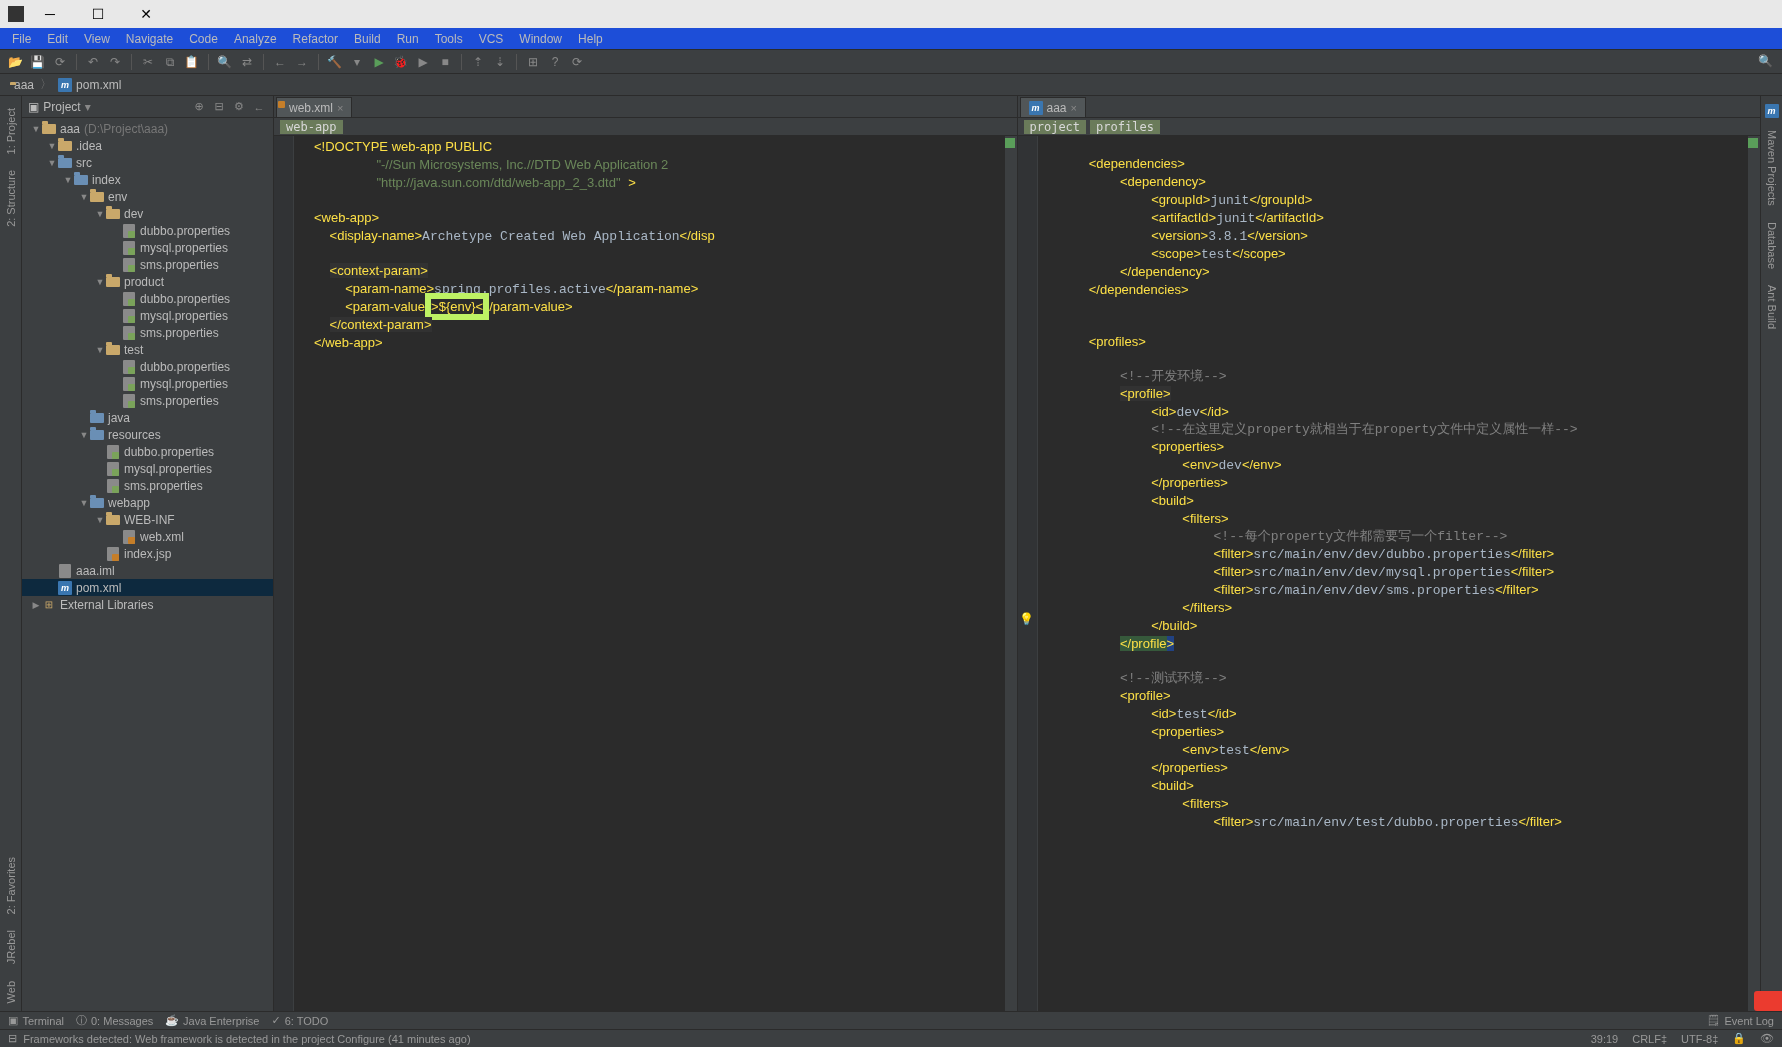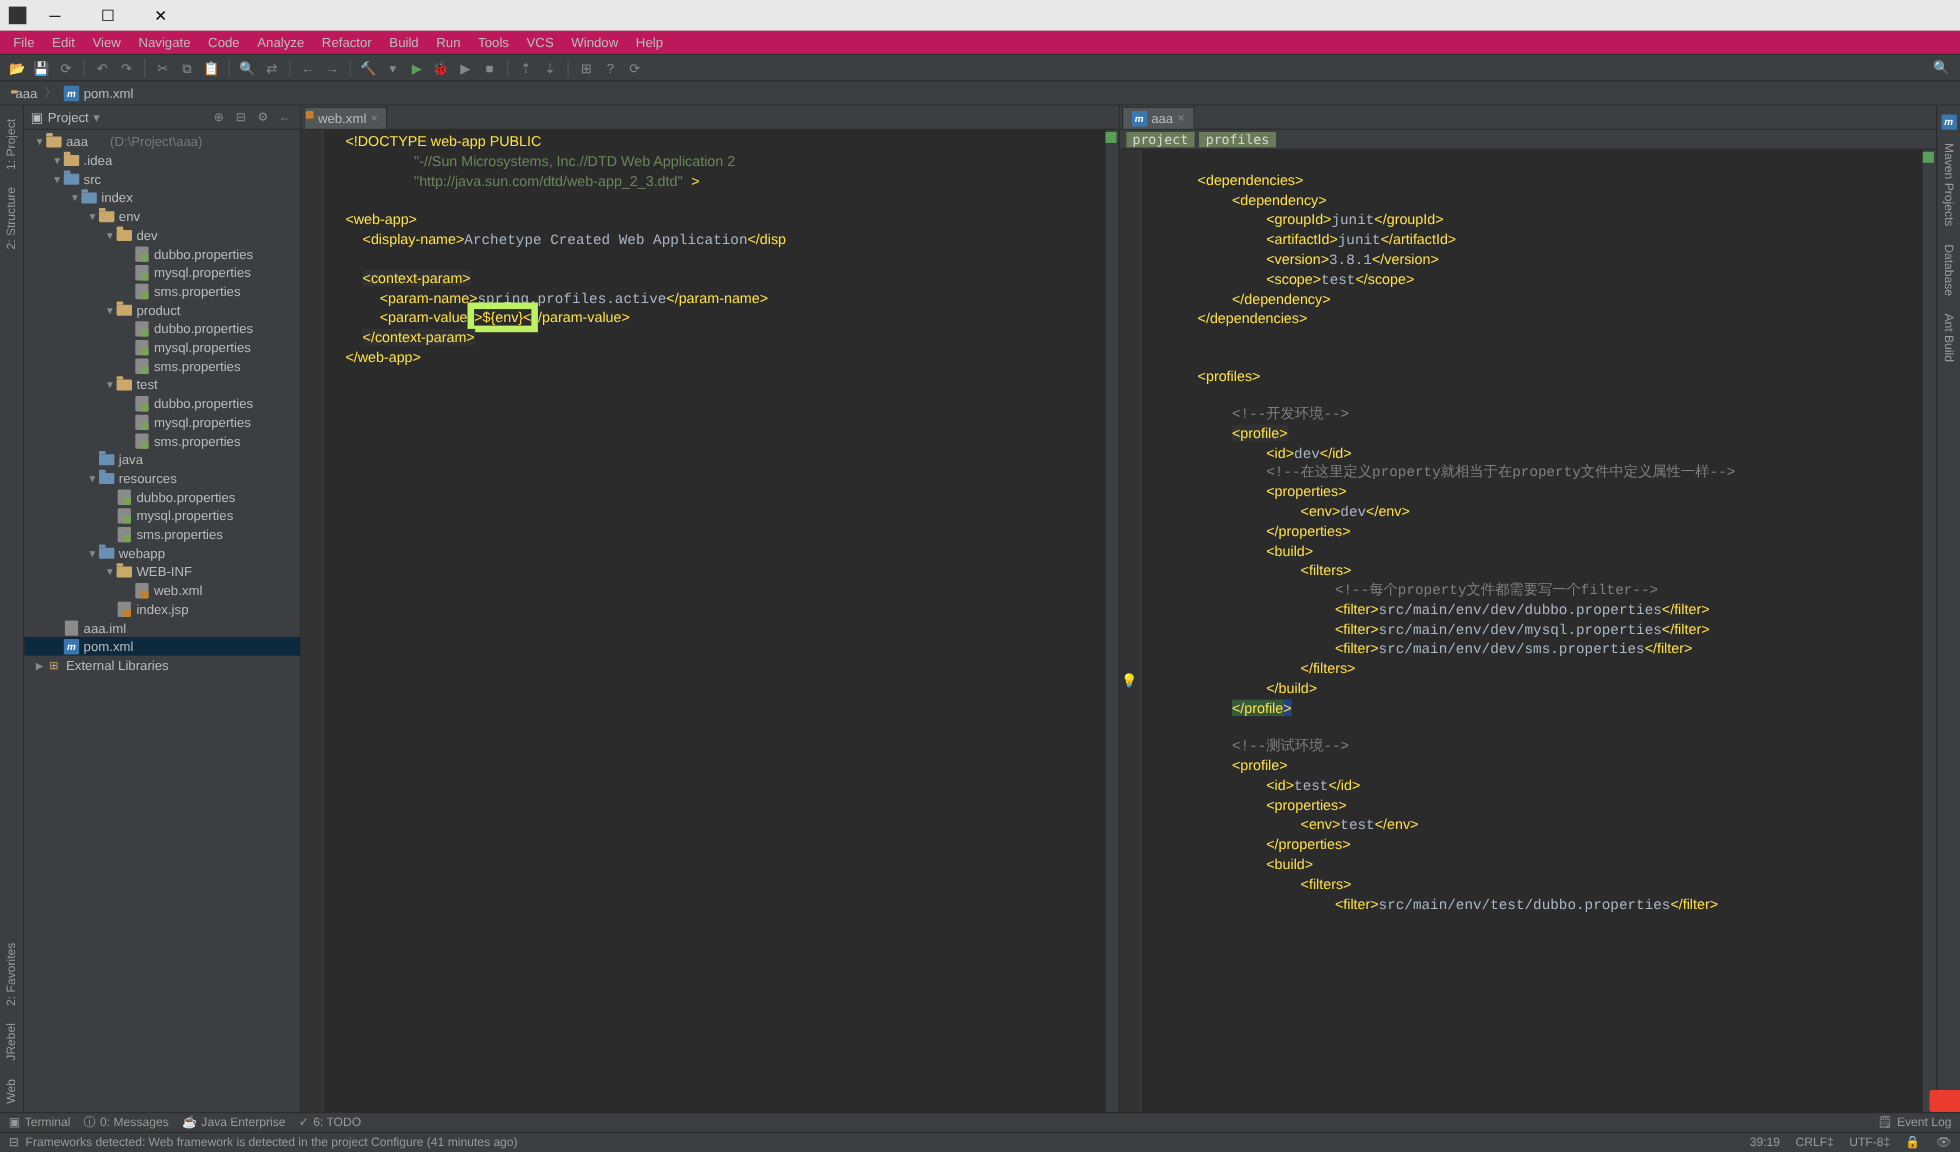--- a/index.html
+++ b/index.html
@@ -6,21 +6,21 @@
 body { background: #3c3f41; color: #bbbbbb; font-size: 12px; overflow: hidden; width: 1782px; height: 1047px; position: relative; }
 
 
 .titlebar { height: 28px; background: #e8e8e8; color: #000; display: flex; align-items: center; padding: 0 8px; }
 .titlebar .icon { width: 16px; height: 16px; background: #333; margin-right: 6px; }
 .titlebar .title { font-size: 12px; flex: 1; }
 .titlebar .winbtns { display: flex; gap: 8px; }
 .titlebar .winbtn { width: 40px; height: 28px; display: flex; align-items: center; justify-content: center; font-size: 14px; cursor: pointer; }
 
 
-.menubar { height: 22px; background: #be185d; display: flex; align-items: center; padding: 0 4px; border-bottom: 1px solid #2b2b2b; }
+.menubar { height: 22px; background: #1d4ed8; display: flex; align-items: center; padding: 0 4px; border-bottom: 1px solid #2b2b2b; }
 .menubar .item { padding: 0 8px; font-size: 12px; color: #bbbbbb; cursor: pointer; }
 
 
 .toolbar { height: 24px; background: #3c3f41; display: flex; align-items: center; padding: 0 6px; gap: 2px; border-bottom: 1px solid #2b2b2b; position: relative; }
 .toolbar .tbtn { width: 20px; height: 20px; display: flex; align-items: center; justify-content: center; color: #888; font-size: 12px; cursor: pointer; }
 .toolbar .sep { width: 1px; height: 16px; background: #555; margin: 0 4px; }
 .toolbar .search { position: absolute; right: 8px; width: 16px; height: 16px; }
 
 
 .breadcrumb { height: 22px; background: #3c3f41; display: flex; align-items: center; padding: 0 10px; gap: 6px; border-bottom: 1px solid #2b2b2b; }
@@ -43,21 +43,21 @@
 .project-panel { width: 252px; background: #3c3f41; border-right: 1px solid #2b2b2b; display: flex; flex-direction: column; }
 .project-header { height: 22px; display: flex; align-items: center; padding: 0 6px; border-bottom: 1px solid #2b2b2b; gap: 4px; }
 .project-header .label { flex: 1; display: flex; align-items: center; gap: 4px; font-size: 12px; }
 .project-header .hbtn { width: 16px; height: 16px; color: #888; font-size: 11px; cursor: pointer; display: flex; align-items: center; justify-content: center; }
 .tree { flex: 1; overflow-y: auto; padding: 2px 0; font-size: 12px; }
 .tree-row { display: flex; align-items: center; height: 17px; padding-right: 4px; cursor: pointer; white-space: nowrap; }
 .tree-row.selected { background: #0d293e; }
 .tree-row .arrow { width: 12px; text-align: center; color: #888; font-size: 9px; }
 .tree-row .ticon { width: 14px; height: 14px; margin-right: 4px; display: inline-flex; align-items: center; justify-content: center; font-size: 10px; }
 .tree-row .name { color: #bbbbbb; }
-.tree-row .path { color: #777; margin-left: 20px; }
+.tree-row .path { color: #777; margin-left: 4px; }
 
 
 .editors { flex: 1; display: flex; }
 .editor-col { flex: 1; display: flex; flex-direction: column; border-right: 1px solid #2b2b2b; min-width: 0; }
 .editor-col:last-child { border-right: none; }
 .tabbar { height: 22px; background: #3c3f41; display: flex; align-items: flex-end; border-bottom: 1px solid #2b2b2b; }
 .tab { height: 20px; background: #515658; display: flex; align-items: center; padding: 0 8px; gap: 4px; font-size: 12px; border: 1px solid #2b2b2b; border-bottom: none; margin-left: 2px; cursor: pointer; }
 .tab .close { color: #888; font-size: 11px; }
 .crumbbar { height: 18px; display: flex; align-items: center; padding: 0 6px; gap: 4px; border-bottom: 1px solid #2b2b2b; }
 .crumb-tag { background: #6a7b5a; color: #d8d8d8; padding: 0 6px; font-size: 12px; font-family: Consolas, monospace; cursor: pointer; }
@@ -411,20 +411,23 @@
 
   <div class="editors">
 
     <div class="editor-col">
       <div class="tabbar">
         <div class="tab">
           <span class="ticon"><span class="icon-file xml" style="width:10px;height:12px"></span></span>
           <span>web.xml</span>
           <span class="close">×</span>
         </div>
+      </div>
+      <div class="crumbbar">
+        <span class="crumb-tag hl">web-app</span>
       </div>
       <div class="editor-body">
         <div class="gutter"></div>
         <div class="fold-gutter"></div>
         <div class="code" id="left-code"><span class="c-tag">&lt;!DOCTYPE web-app PUBLIC</span>
         <span class="c-str">"-//Sun Microsystems, Inc.//DTD Web Application 2</span>
         <span class="c-str">"http://java.sun.com/dtd/web-app_2_3.dtd"</span> <span class="c-tag">&gt;</span>
 
 <span class="c-tag">&lt;web-app&gt;</span>
   <span class="c-tag">&lt;display-name&gt;</span>Archetype Created Web Application<span class="c-tag">&lt;/disp</span>

